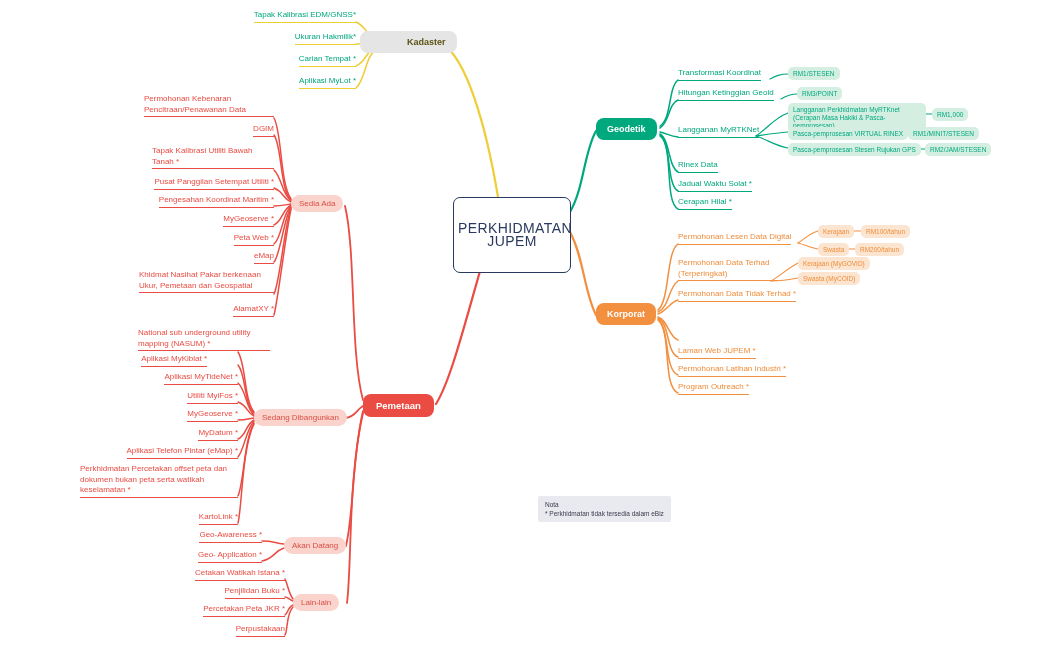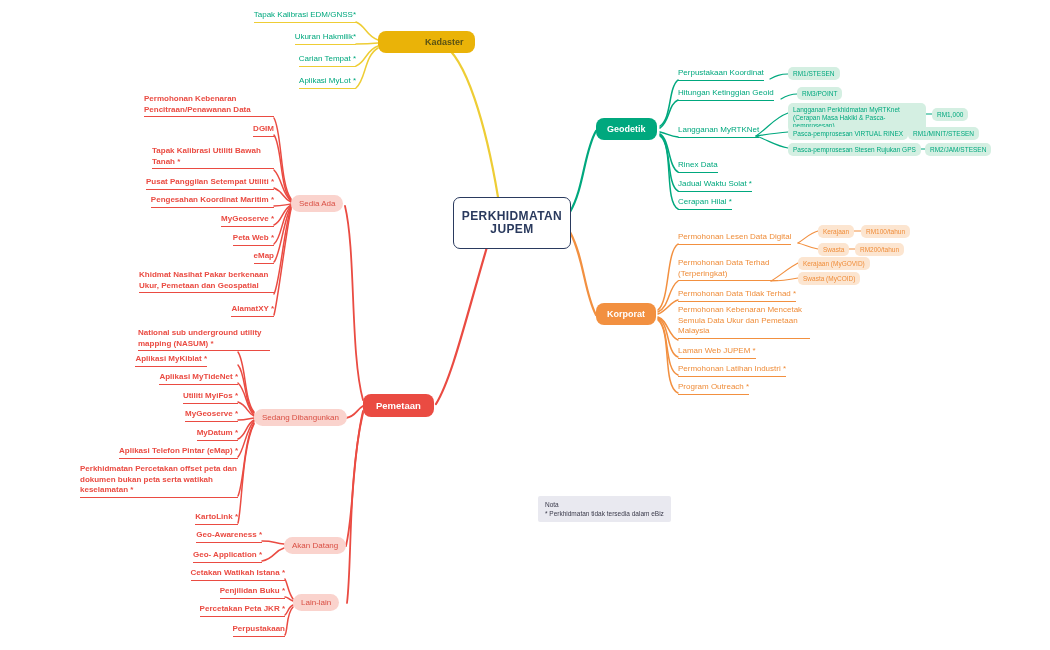--- a/index.html
+++ b/index.html
@@ -5,26 +5,26 @@
   html,body{margin:0;padding:0;background:#fff;}
   .canvas{position:relative;width:1050px;height:650px;background:#ffffff;
           font-family:"Liberation Sans",sans-serif;overflow:hidden;}
   svg.links{position:absolute;left:0;top:0;z-index:1;}
   .lf{position:absolute;z-index:2;font-size:8px;line-height:10.5px;padding-bottom:1px;
       border-bottom:1.5px solid;}
   .tR{text-align:left;}
   .teal{color:#00a87e;border-color:#00a87e;}
   .kad{color:#00a87e;border-color:#eecd35;}
   .org{color:#ef8d3a;border-color:#f29040;}
-  .red{color:#ea4b42;border-color:#ea4b42;font-weight:bold;}
+  .red{color:#ea4b42;border-color:#ea4b42;}
   .bnode{position:absolute;z-index:3;font-size:9px;font-weight:bold;padding:6px 11px;
          border-radius:8px;color:#fff;white-space:nowrap;}
   .center{position:absolute;z-index:3;left:453px;top:197px;width:108px;background:#fff;
-          border:1.6px solid #2a3a5e;border-radius:7px;color:#2a3a5e;font-weight:bold;
-          font-size:12px;text-align:center;padding:12px 4px;line-height:13px;letter-spacing:.4px;}
+          border:1.6px solid #2a3a5e;border-radius:7px;color:#2a3a5e;font-weight:normal;
+          font-size:14px;text-align:center;padding:24px 4px;line-height:13px;letter-spacing:.4px;}
   .pnode{position:absolute;z-index:3;font-size:8px;padding:4px 8px;border-radius:9px;
          background:#fad3cd;color:#d94f44;white-space:nowrap;}
   .badge{position:absolute;z-index:2;font-size:6.5px;line-height:8px;padding:2.5px 5px;
          border-radius:5px;white-space:nowrap;}
   .bmint{background:#d4efe2;color:#00a87e;}
   .borg{background:#fce5d0;color:#ef8d3a;}
   .wrapb{white-space:normal;}
   .note{position:absolute;z-index:2;left:538px;top:496px;background:#e9e9f0;color:#3a3a4a;
         font-size:6.5px;line-height:9px;padding:4px 7px;border-radius:2px;}
 </style>
@@ -103,55 +103,54 @@
       <path d="M284 548 C274 551 274 559 262 561" stroke-width="1.5"></path>
       <path d="M293 599 C288 592 288 585 285 579" stroke-width="1.5"></path>
       <path d="M293 601 C288 599 288 597 285 597" stroke-width="1.5"></path>
       <path d="M293 605 C288 607 288 613 285 615" stroke-width="1.5"></path>
       <path d="M293 607 C286 614 288 630 285 635" stroke-width="1.5"></path>
     </g>
   </svg>
 
   <div class="center">PERKHIDMATAN JUPEM</div>
 
-  <div class="bnode" style="left:378px;top:31px;background:#eab308;color:#5a5214;padding-left:47px;">Kadaster</div>
+  <div class="bnode" style="left:360px;top:31px;background:#e5e5e5;color:#5a5214;padding-left:47px;">Kadaster</div>
   <div class="bnode" style="left:596px;top:118px;background:#00a87e;">Geodetik</div>
   <div class="bnode" style="left:596px;top:303px;background:#f29040;">Korporat</div>
   <div class="bnode" style="left:363px;top:394px;background:#ea4b42;font-size:9.5px;padding:6px 13px;">Pemetaan</div>
 
   <div class="pnode" style="left:291px;top:195px;">Sedia Ada</div>
   <div class="pnode" style="left:254px;top:409px;">Sedang Dibangunkan</div>
   <div class="pnode" style="left:284px;top:537px;">Akan Datang</div>
   <div class="pnode" style="left:293px;top:594px;">Lain-lain</div>
 
   <div class="lf kad tR" style="right:694px;top:10px;">Tapak Kalibrasi EDM/GNSS*</div>
   <div class="lf kad tR" style="right:694px;top:32px;">Ukuran Hakmilik*</div>
   <div class="lf kad tR" style="right:694px;top:54px;">Carian Tempat *</div>
   <div class="lf kad tR" style="right:694px;top:76px;">Aplikasi MyLot *</div>
 
-  <div class="lf teal" style="left:678px;top:68px;">Perpustakaan Koordinat</div>
+  <div class="lf teal" style="left:678px;top:68px;">Transformasi Koordinat</div>
   <div class="lf teal" style="left:678px;top:88px;">Hitungan Ketinggian Geoid</div>
   <div class="lf teal" style="left:678px;top:125px;">Langganan MyRTKNet</div>
   <div class="lf teal" style="left:678px;top:160px;">Rinex Data</div>
   <div class="lf teal" style="left:678px;top:179px;">Jadual Waktu Solat *</div>
   <div class="lf teal" style="left:678px;top:197px;">Cerapan Hilal *</div>
 
   <div class="badge bmint" style="left:788px;top:67px;">RM1/STESEN</div>
   <div class="badge bmint" style="left:797px;top:87px;">RM3/POINT</div>
   <div class="badge bmint wrapb" style="left:788px;top:103px;width:128px;">Langganan Perkhidmatan MyRTKnet (Cerapan Masa Hakiki &amp; Pasca-pemprosesan)</div>
   <div class="badge bmint" style="left:932px;top:108px;">RM1,000</div>
   <div class="badge bmint" style="left:788px;top:127px;">Pasca-pemprosesan VIRTUAL RINEX</div>
   <div class="badge bmint" style="left:908px;top:127px;">RM1/MINIT/STESEN</div>
   <div class="badge bmint" style="left:788px;top:143px;">Pasca-pemprosesan Stesen Rujukan GPS</div>
   <div class="badge bmint" style="left:925px;top:143px;">RM2/JAM/STESEN</div>
 
   <div class="lf org" style="left:678px;top:232px;text-align:center;">Permohonan Lesen Data Digital</div>
   <div class="lf org" style="left:678px;top:258px;width:100px;">Permohonan Data Terhad (Terperingkat)</div>
   <div class="lf org" style="left:678px;top:289px;">Permohonan Data Tidak Terhad *</div>
-  <div class="lf org" style="left:678px;top:305px;width:132px;">Permohonan Kebenaran Mencetak Semula Data Ukur dan Pemetaan Malaysia</div>
   <div class="lf org" style="left:678px;top:346px;">Laman Web JUPEM *</div>
   <div class="lf org" style="left:678px;top:364px;">Permohonan Latihan Industri *</div>
   <div class="lf org" style="left:678px;top:382px;">Program Outreach *</div>
 
   <div class="badge borg" style="left:818px;top:225px;">Kerajaan</div>
   <div class="badge borg" style="left:861px;top:225px;">RM100/tahun</div>
   <div class="badge borg" style="left:818px;top:243px;">Swasta</div>
   <div class="badge borg" style="left:855px;top:243px;">RM200/tahun</div>
   <div class="badge borg" style="left:798px;top:257px;">Kerajaan (MyGOVID)</div>
   <div class="badge borg" style="left:798px;top:272px;">Swasta (MyCOID)</div>

